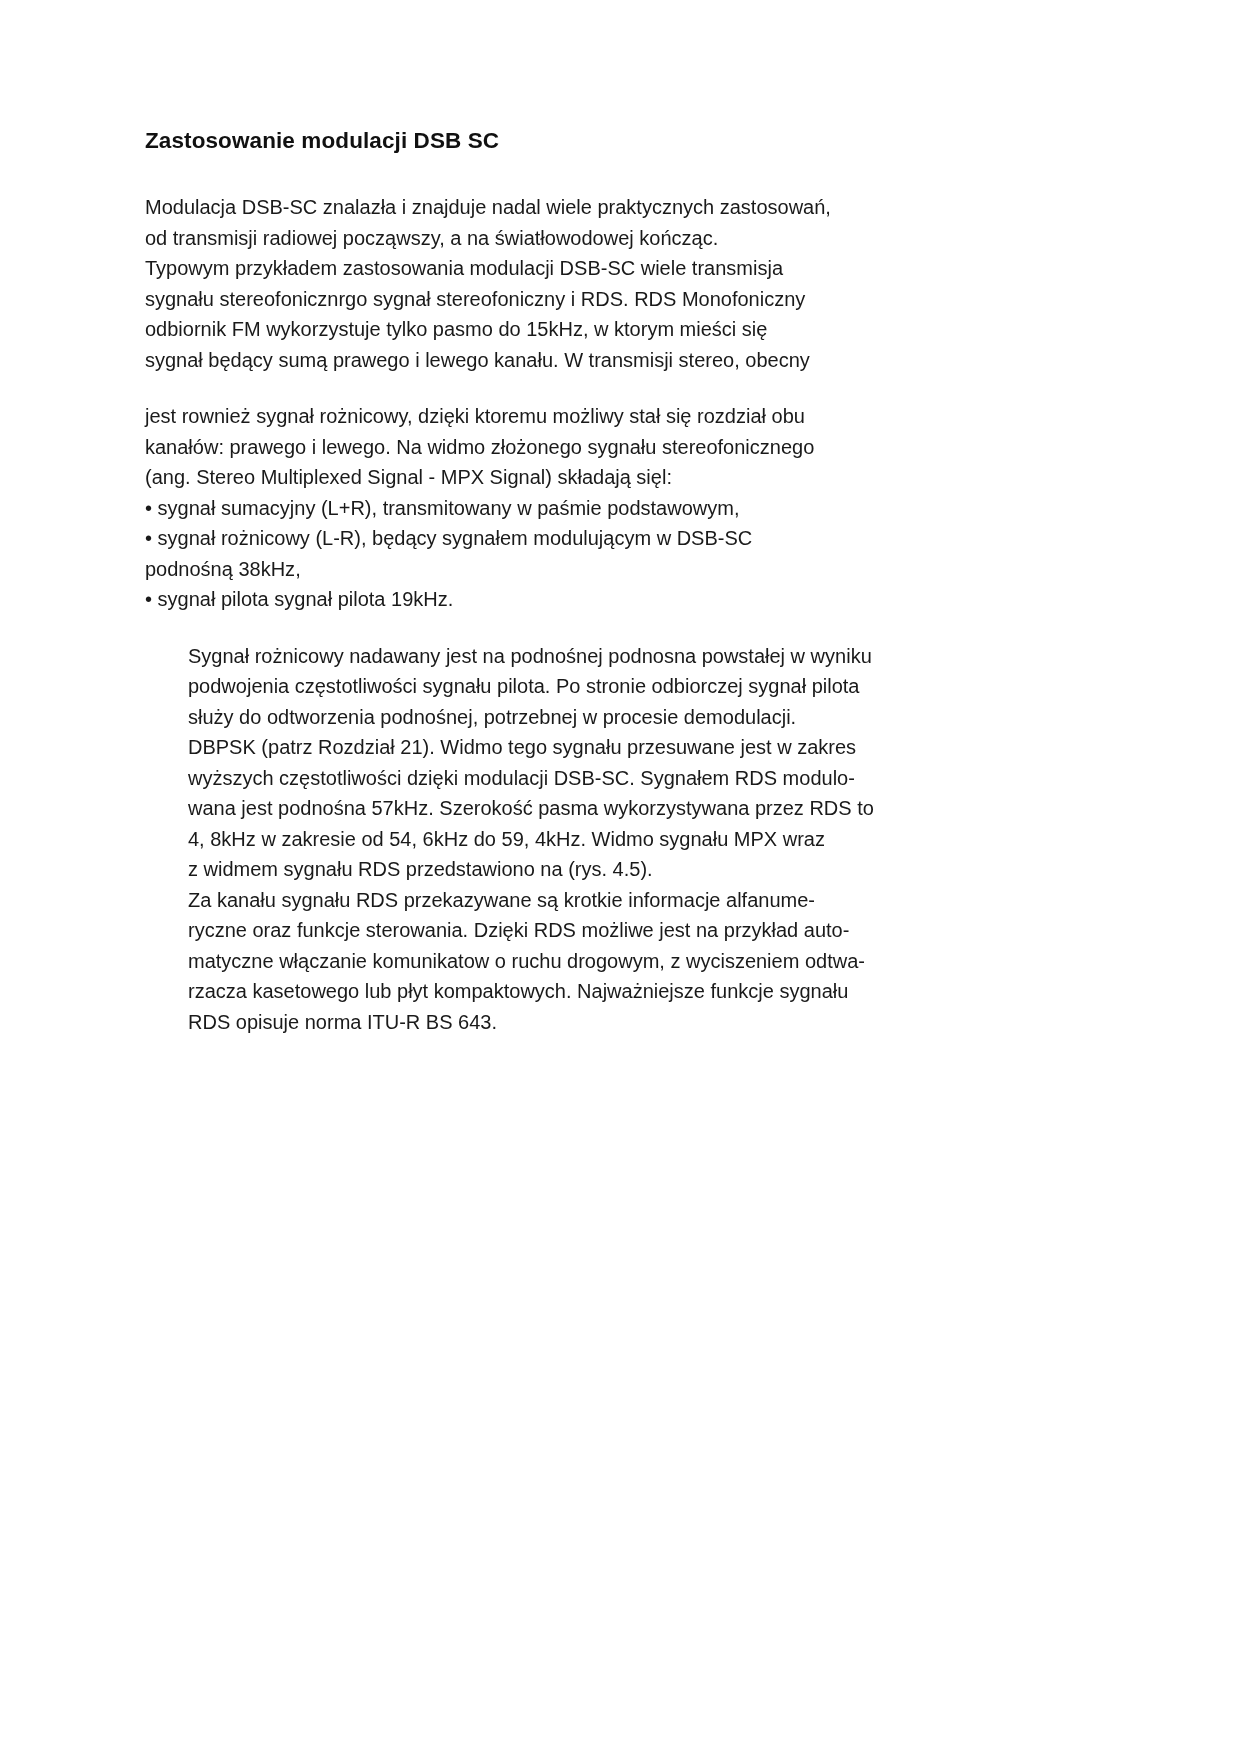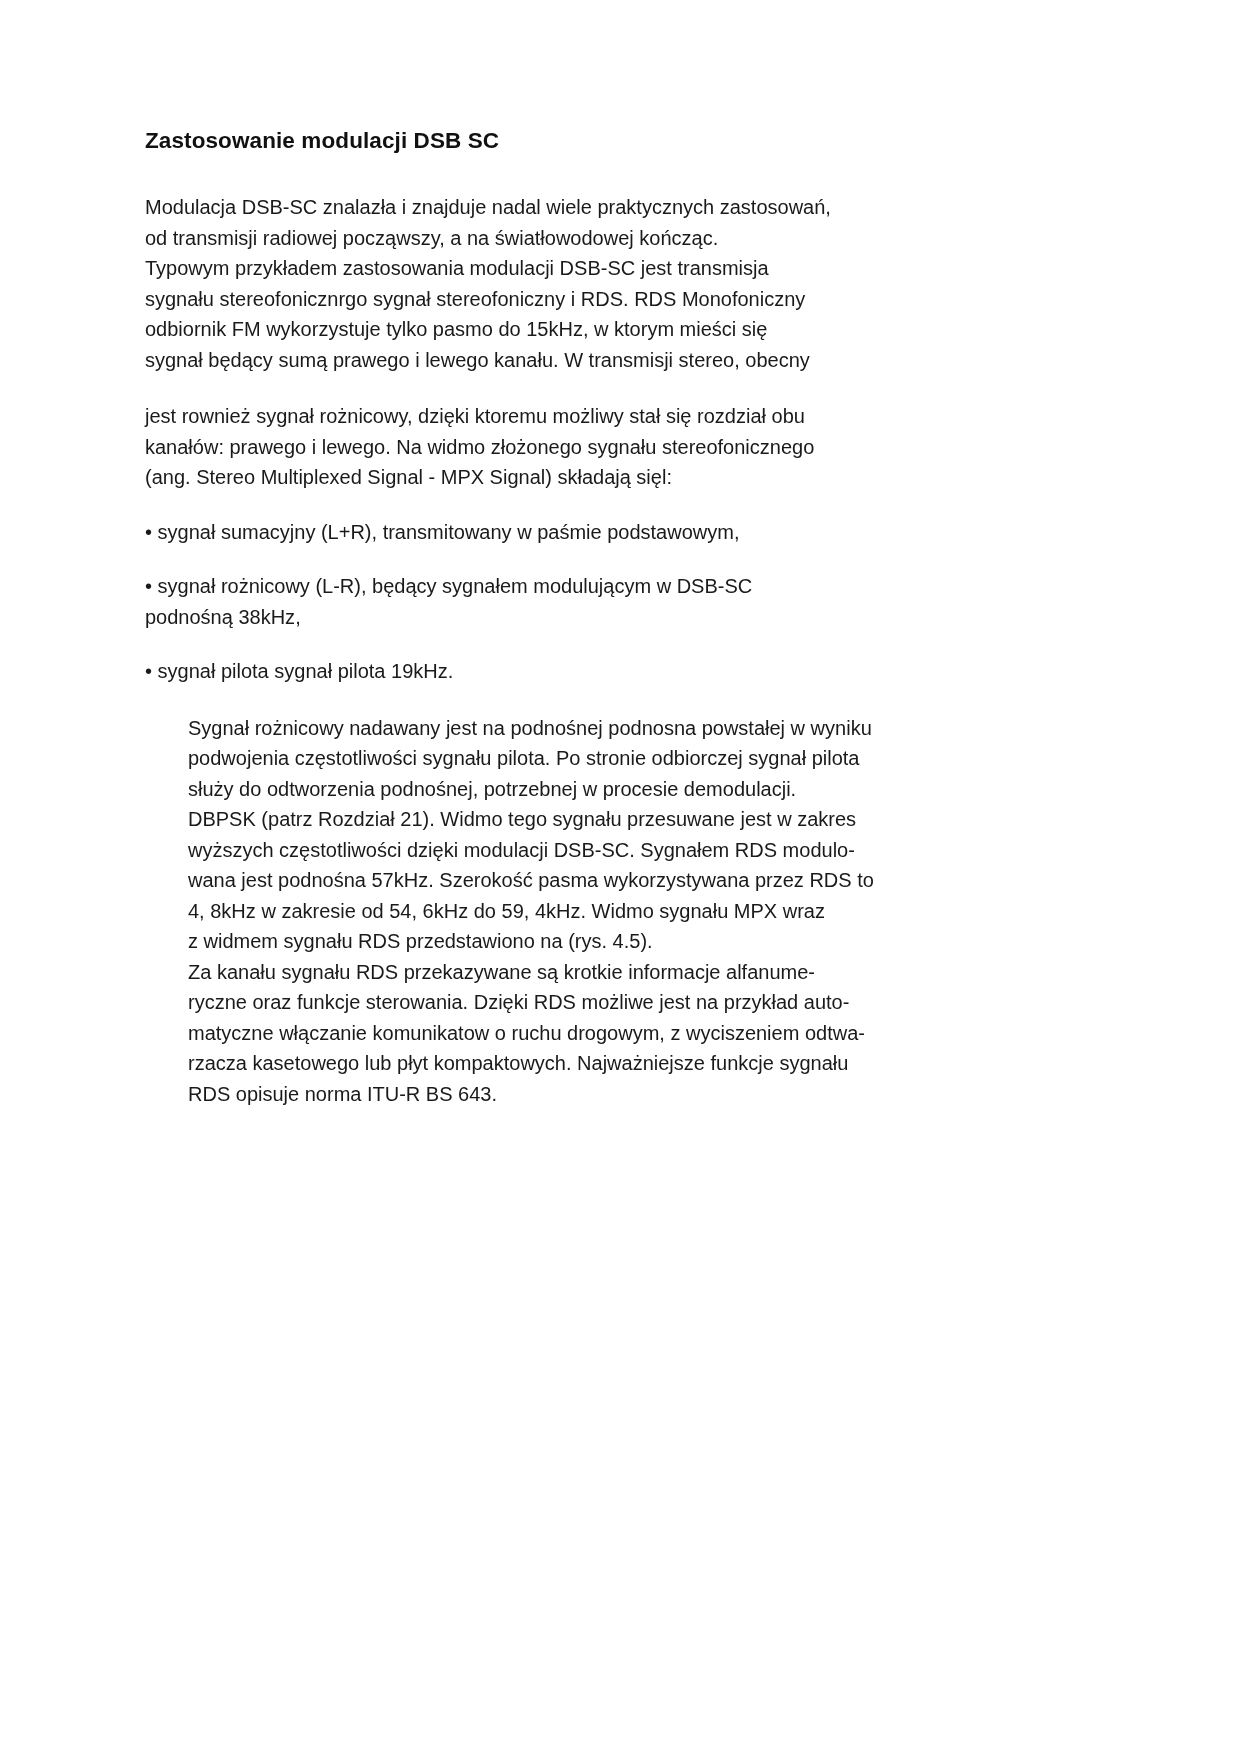--- a/index.html
+++ b/index.html
@@ -39,34 +39,33 @@
     margin-left: 43px;
   }
   .para .ln {
     display: block;
     white-space: pre-wrap;
   }
   .it {
   }
   .bullet-line {
     display: block;
-    margin-top: 24px;
   }
 </style>
 </head>
 <body>
 
 <div class="page">
 
   <h1 class="doc-title">Zastosowanie modulacji DSB SC</h1>
 
   <div class="para">
     <span class="ln">Modulacja DSB-SC znalazła i znajduje nadal wiele praktycznych zastosowań,</span>
     <span class="ln">od transmisji radiowej począwszy, a na światłowodowej kończąc.</span>
-    <span class="ln">Typowym przykładem zastosowania modulacji DSB-SC jest transmisja</span>
+    <span class="ln">Typowym przykładem zastosowania modulacji DSB-SC wiele transmisja</span>
     <span class="ln">sygnału stereofonicznrgo sygnał stereofoniczny i RDS. RDS Monofoniczny</span>
     <span class="ln">odbiornik FM wykorzystuje tylko pasmo do <span class="it">15kHz</span>, w ktorym mieści się</span>
     <span class="ln">sygnał będący sumą prawego i lewego kanału. W transmisji stereo, obecny</span>
   </div>
 
   <div class="para">
     <span class="ln">jest rownież sygnał rożnicowy, dzięki ktoremu możliwy stał się rozdział obu</span>
     <span class="ln">kanałów: prawego i lewego. Na widmo złożonego sygnału stereofonicznego</span>
     <span class="ln">(ang. <span class="it">Stereo Multiplexed Signal - MPX Signal</span>) składają sięl:</span>
     <span class="ln bullet-line">• sygnał sumacyjny (L+R), transmitowany w paśmie podstawowym,</span>

